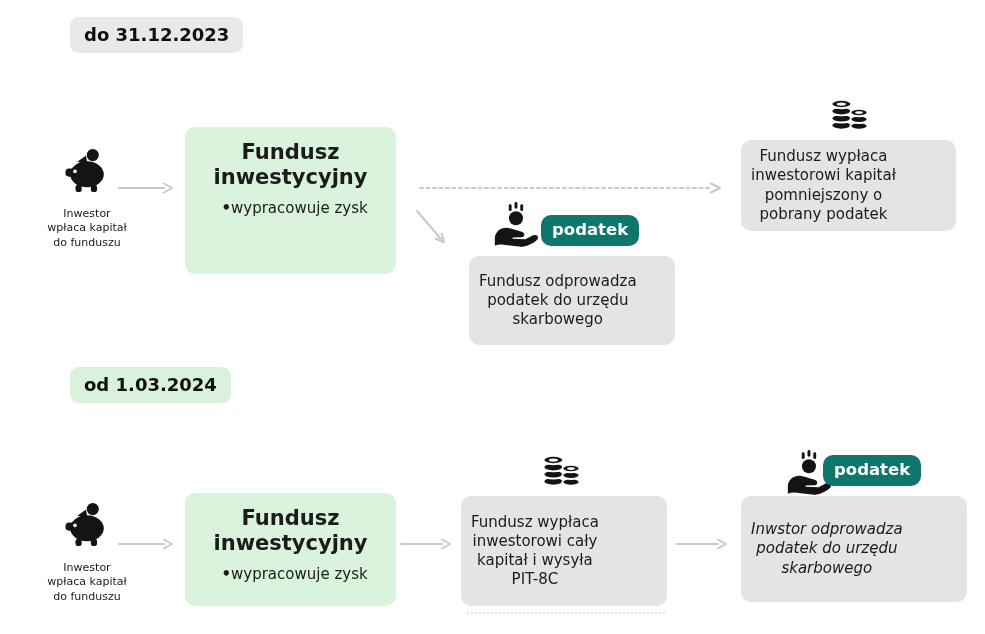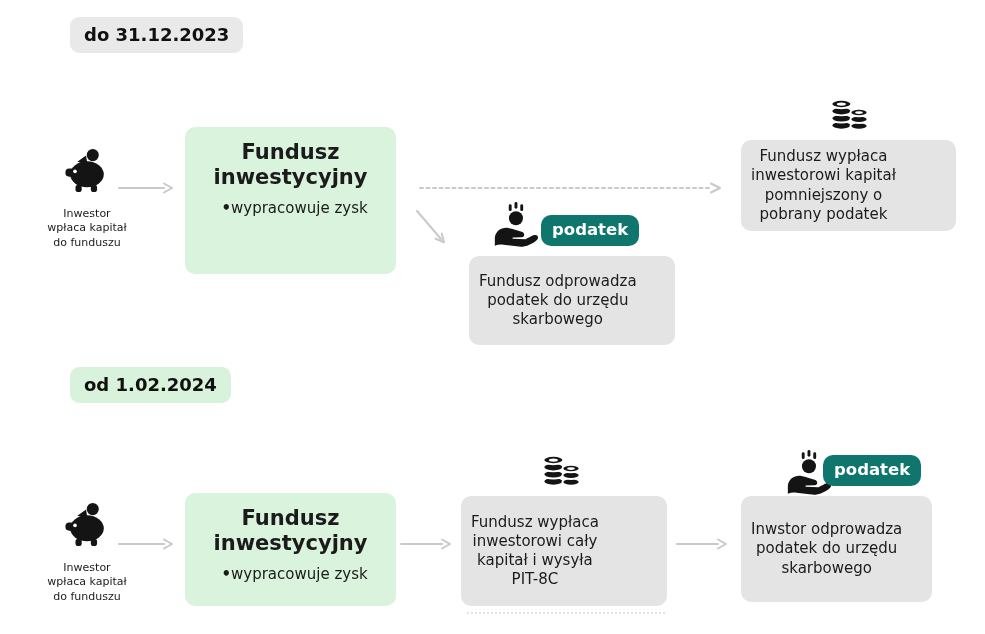--- a/index.html
+++ b/index.html
@@ -126,21 +126,21 @@
       <div class="box-text">Fundusz wypłaca
 inwestorowi kapitał
 pomniejszony o
 pobrany podatek</div>
     </div>
   </div>
 
   
   <div class="group">
 
-    <div class="pill pill-green" style="left:70px;top:367px;">od 1.02.2024</div>
+    <div class="pill pill-green" style="left:70px;top:367px;">od 1.03.2024</div>
 
     <div class="investor" style="left:14px;top:499px;">
       <svg width="48" height="49" viewBox="0 0 50 50">
         <circle class="ink" cx="31" cy="10" r="6.3"></circle>
         <path class="ink" d="M15 17 L24 10.5 L25.5 20 Z"></path>
         <ellipse class="ink" cx="25" cy="30" rx="17.5" ry="13.5"></ellipse>
         <rect class="ink" x="2.5" y="24" width="10" height="8.5" rx="4"></rect>
         <rect class="ink" x="13" y="41" width="6.5" height="7.5" rx="3"></rect>
         <rect class="ink" x="29" y="41" width="6.5" height="7.5" rx="3"></rect>
         <circle cx="12.5" cy="27" r="1.9" fill="#ffffff"></circle>
@@ -205,20 +205,20 @@
           <line x1="33" y1="5" x2="33" y2="9"></line>
       </g>
       <circle class="ink" cx="27" cy="18" r="7.3"></circle>
       <path class="ink" d="M5 38 C6 31 12 27 19 28 C24 28.8 28 30.5 33 32 C36.5 33 36.5 37.5 33 37.8 L24 38
         C23 38 23 39.3 24 39.4 L37 39.8 C40 38.5 43 36.5 46 35.5 C49.5 34.4 51.5 38 48.8 40.5
         C44 44.8 37 48 30 47.5 L14 45.5 C10.5 45.1 7.5 45.5 5 46.5 Z"></path>
     </svg>
 
     <div class="badge" style="left:823px;top:455px;">podatek</div>
 
-    <div class="box box-gray box-center" style="left:741px;top:496px;width:191px;height:106px;">
+    <div class="box box-gray box-center" style="left:741px;top:496px;width:226px;height:106px;font-style:italic;">
       <div class="box-text">Inwstor odprowadza
 podatek do urzędu
 skarbowego</div>
     </div>
   </div>
 
 </div>
 
 </body></html>

